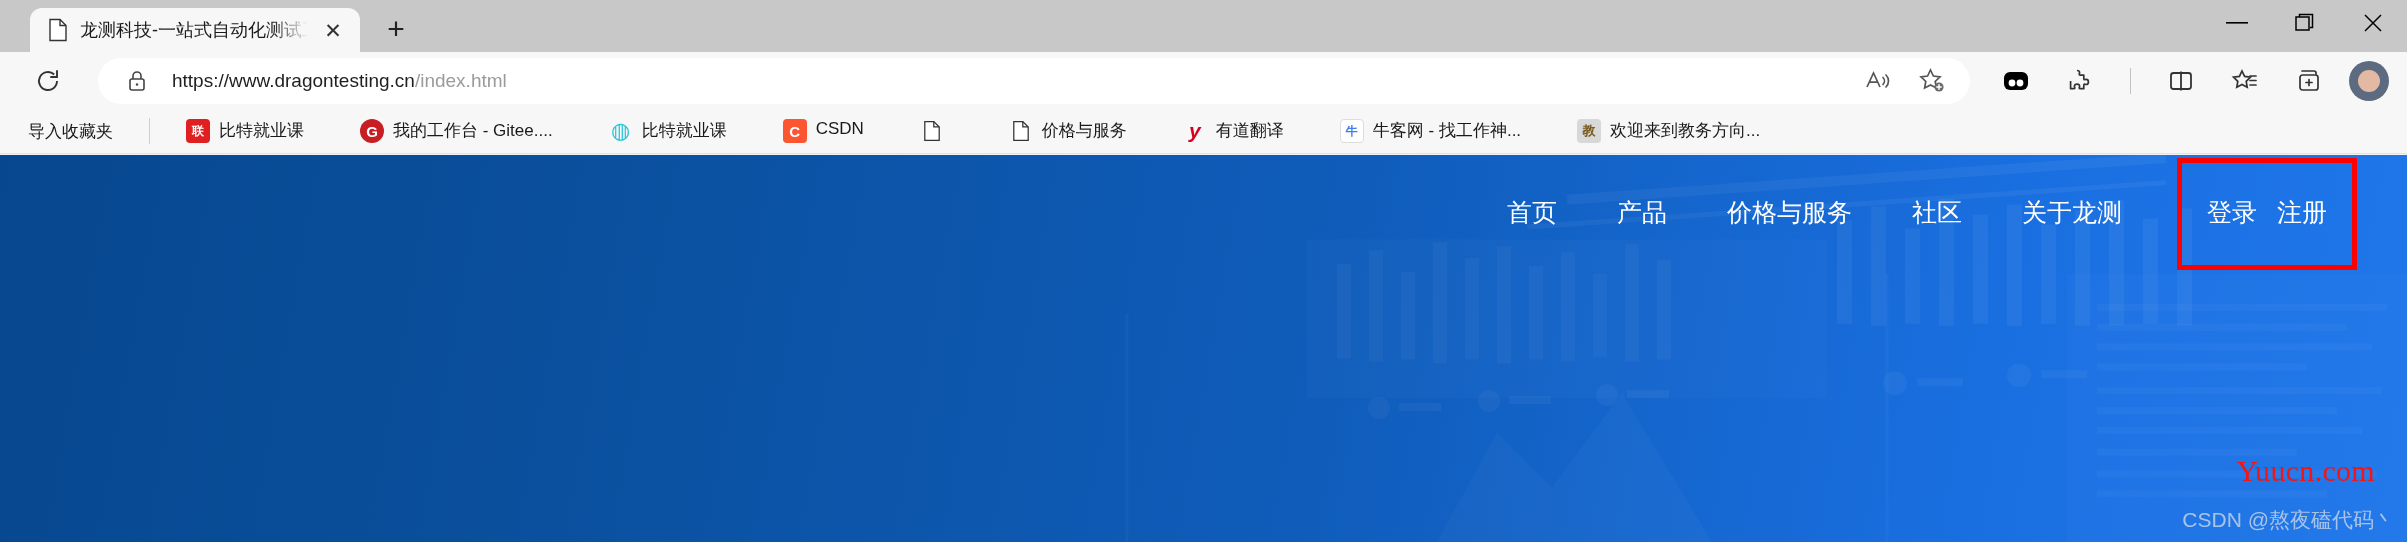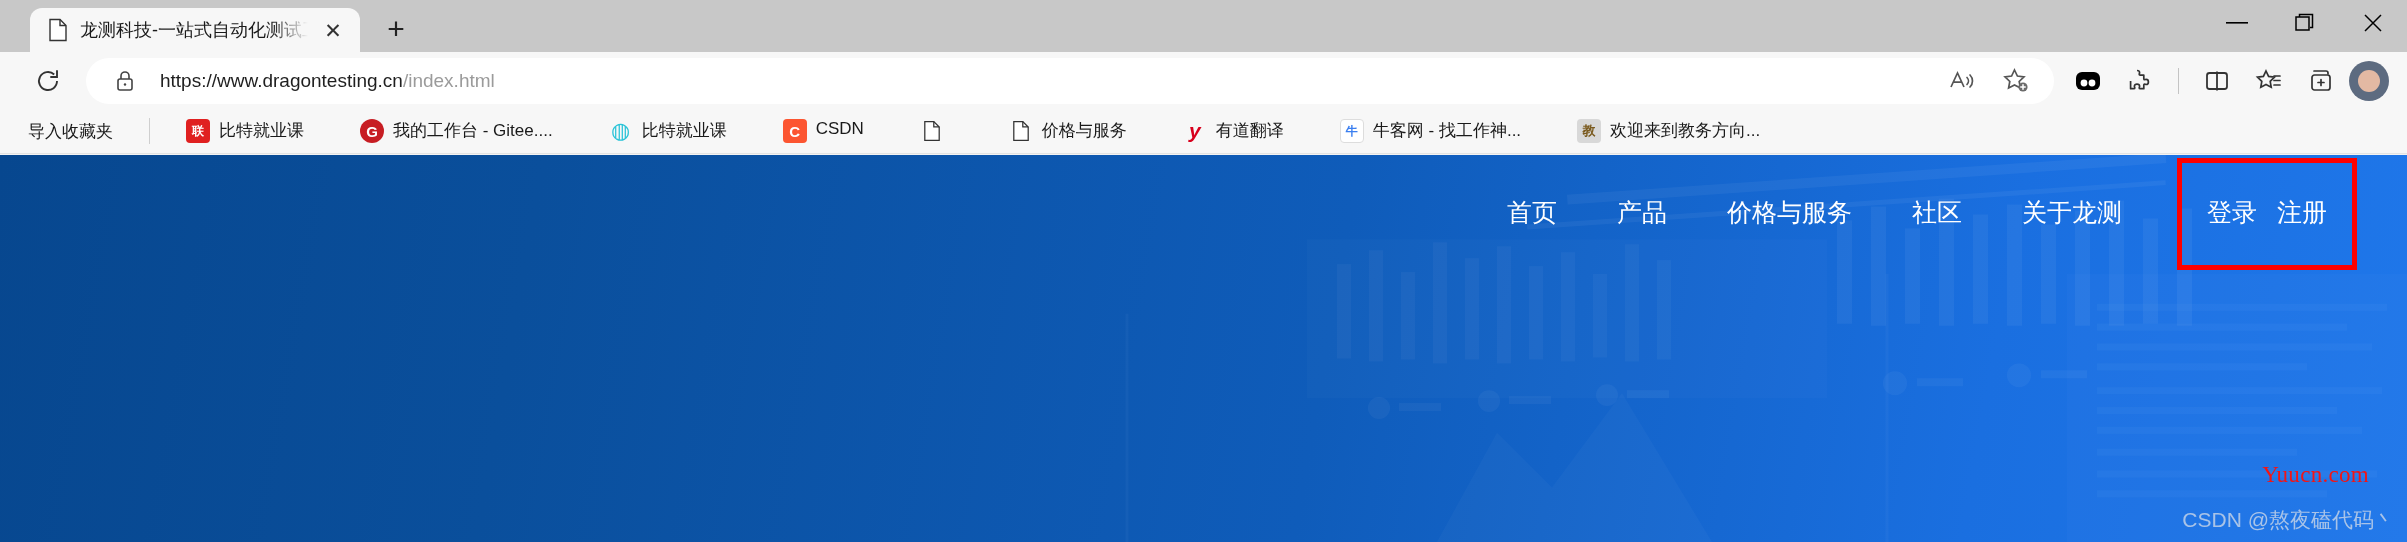--- a/index.html
+++ b/index.html
@@ -64,21 +64,21 @@
   .wc-min { font-size: 16px; }
   .wc-max svg, .wc-close svg { display: block; }
 
   
   .toolbar {
     height: 57px;
     background: #f7f7f7;
     display: flex;
     align-items: center;
     padding: 0 18px 0 24px;
-    gap: 4px;
+    gap: 16px;
     text-align: right;
   }
   .tb-btn {
     width: 48px; height: 48px; border-radius: 8px;
     display: flex; align-items: center; justify-content: center;
     flex: 0 0 auto;
   }
   .omnibox {
     flex: 1 1 auto;
     height: 46px;
@@ -200,23 +200,23 @@
   .auth-highlight {
     position: absolute;
     left: 0; top: 3px;
     width: 100%; height: 112px;
     border: 5px solid #ff0000;
     pointer-events: none;
   }
 
   
   .wm-yuucn {
-    position: absolute; right: 38px; bottom: 54px;
+    position: absolute; right: 32px; bottom: 54px;
     font-family: "Liberation Serif", "DejaVu Serif", serif;
-    font-size: 23px; color: #f31515; letter-spacing: .3px;
+    font-size: 30px; color: #f31515; letter-spacing: .3px;
     z-index: 6;
   }
   .wm-csdn {
     position: absolute; right: 12px; bottom: 8px;
     font-size: 21px; color: #cfd9e8; opacity: .78;
     z-index: 6; white-space: nowrap;
   }
 </style>
 </head>
 <body>

